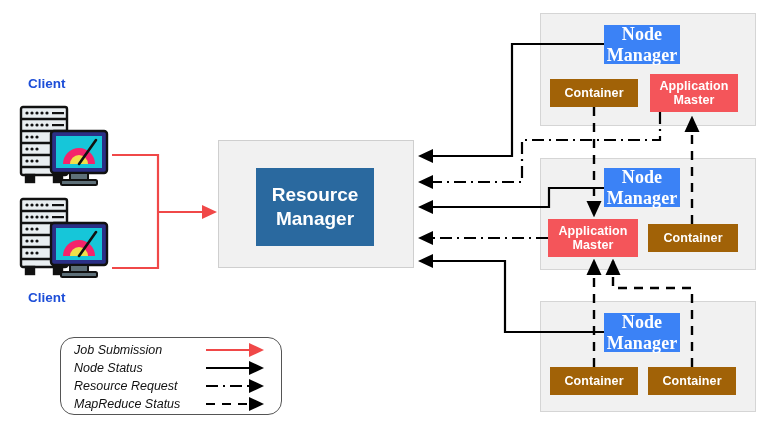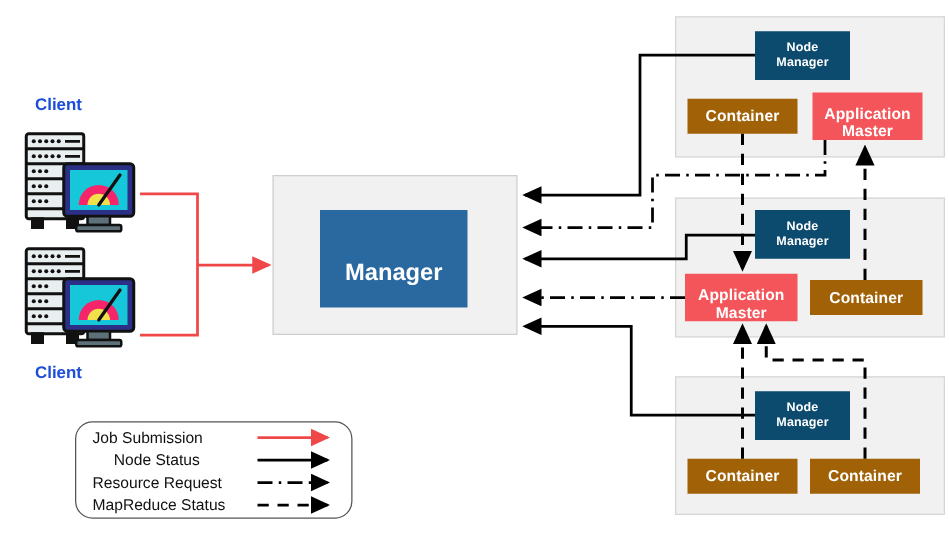--- a/index.html
+++ b/index.html
@@ -5,34 +5,34 @@
 <style>
   html,body{margin:0;padding:0;background:#ffffff;}
   body{font-family:"Liberation Sans", sans-serif;}
   #stage{position:relative;width:759px;height:435px;background:#ffffff;overflow:hidden;}
 
   
   .panel{position:absolute;background:#f1f1f1;border:1px solid #d5d5d5;box-sizing:border-box;}
   .node-box{position:absolute;display:flex;align-items:center;justify-content:center;
             text-align:center;color:#ffffff;font-weight:bold;line-height:1.12;
             box-sizing:border-box;letter-spacing:.1px;}
-  .nm{background:#0c4a6e;font-size:10px;}
+  .nm{background:#3b82f6;font-size:18px;font-family:Liberation Serif, serif;}
   .ct{background:#a16207;font-size:12.5px;}
-  .am{background:#f4555a;font-size:12.5px;align-items:flex-end;}
+  .am{background:#f4555a;font-size:12.5px;}
 
   .rm-panel{position:absolute;background:#f1f1f1;border:1px solid #cfcfcf;box-sizing:border-box;}
   .rm-box{position:absolute;background:#2a699f;color:#fff;font-weight:bold;font-size:19px;
           display:flex;align-items:center;justify-content:center;text-align:center;line-height:1.25;}
 
   
   .client-label{position:absolute;font-size:13.5px;font-weight:bold;color:#1d4ed8;}
 
   
   .legend{position:absolute;border:1.4px solid #555;border-radius:14px;background:#fff;box-sizing:border-box;}
-  .legend-row{position:absolute;font-size:12.5px;color:#111;white-space:nowrap;}
+  .legend-row{position:absolute;font-size:12.5px;color:#111;white-space:nowrap;font-style:italic;}
 
   svg.overlay{position:absolute;left:0;top:0;width:759px;height:435px;pointer-events:none;}
   svg.icon{position:absolute;}
 </style>
 </head>
 <body>
 
 <div id="stage">
 
   <div class="client-label" style="left:28px;top:76px;">Client</div>
@@ -125,21 +125,21 @@
       <rect x="52" y="69" width="18" height="7" fill="#5e7079" stroke="#111" stroke-width="2"></rect>
       <rect x="43" y="76" width="36" height="5" rx="1.5" fill="#5e7079" stroke="#111" stroke-width="2"></rect>
     </g>
   </svg>
 
   <div class="client-label" style="left:28px;top:290px;">Client</div>
 
   <div class="rm-panel" style="left:218px;top:140px;width:196px;height:128px;"></div>
   <div class="rm-box" style="left:256px;top:168px;width:118px;height:78px;">
     <span>
-      <br>
+      <span>Resource</span><br>
       <span>Manager</span>
     </span>
   </div>
 
   <div class="panel" style="left:540px;top:13px;width:216px;height:113px;"></div>
   <div class="node-box nm" style="left:604px;top:25px;width:76px;height:39px;">
     <span>
       <span>Node</span><br>
       <span>Manager</span>
     </span>
@@ -220,21 +220,21 @@
 
       <path d="M594,367 L594,261" marker-end="url(#arrBlack)"></path>
 
       <path d="M692,367 L692,288 L613,288 L613,261" marker-end="url(#arrBlack)"></path>
     </g>
   </svg>
 
   <div class="legend" style="left:60px;top:337px;width:222px;height:78px;"></div>
 
   <div class="legend-row" style="left:74px;top:343px;">Job Submission</div>
-  <div class="legend-row" style="left:91px;top:361px;">Node Status</div>
+  <div class="legend-row" style="left:74px;top:361px;">Node Status</div>
   <div class="legend-row" style="left:74px;top:379px;">Resource Request</div>
   <div class="legend-row" style="left:74px;top:397px;">MapReduce Status</div>
 
   <svg class="overlay" viewBox="0 0 759 435">
     <g fill="none" stroke-width="2.2">
       <path d="M206,350 L262,350" stroke="#f04848" marker-end="url(#arrRed)"></path>
       <path d="M206,368 L262,368" stroke="#000" marker-end="url(#arrBlack)"></path>
       <path d="M206,386 L262,386" stroke="#000" stroke-dasharray="12,5,2,5" marker-end="url(#arrBlack)"></path>
       <path d="M206,404 L262,404" stroke="#000" stroke-dasharray="9,7" marker-end="url(#arrBlack)"></path>
     </g>

